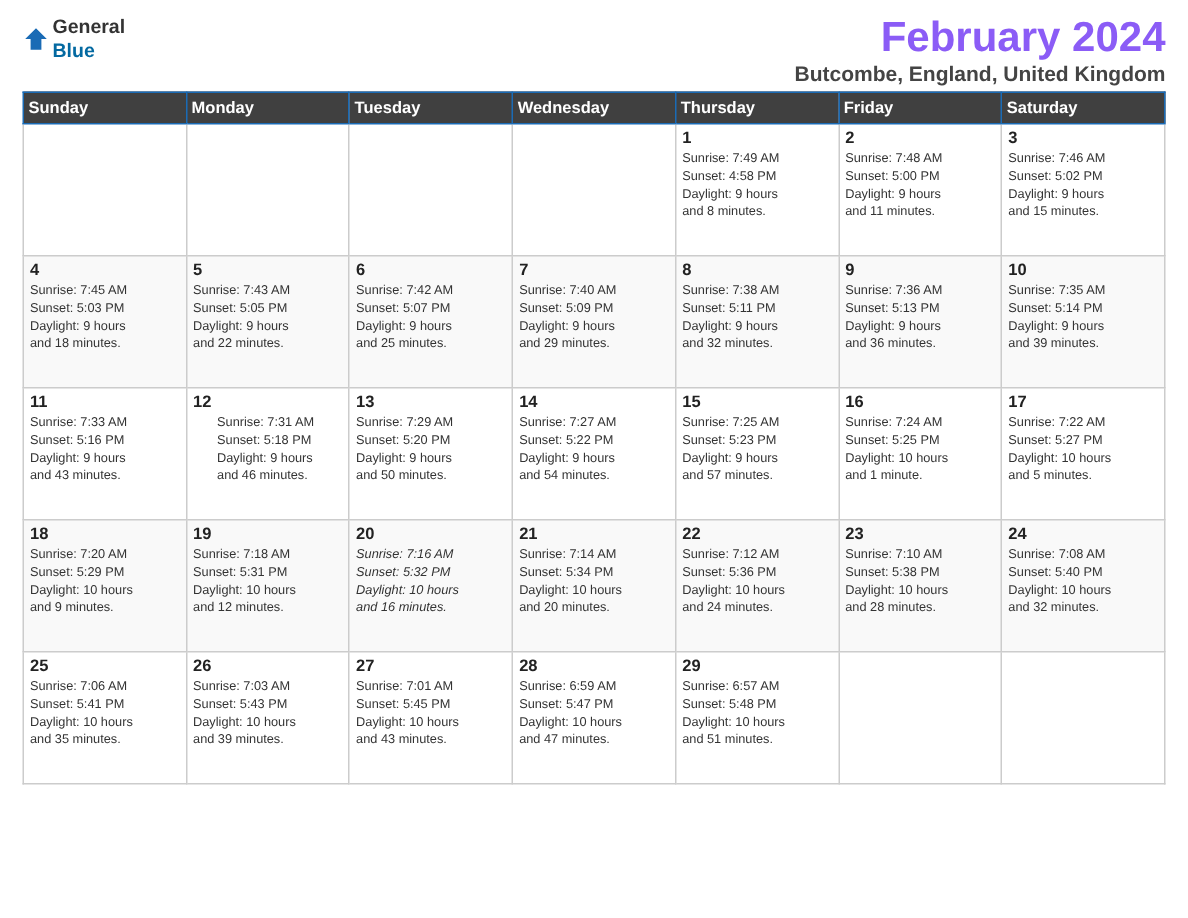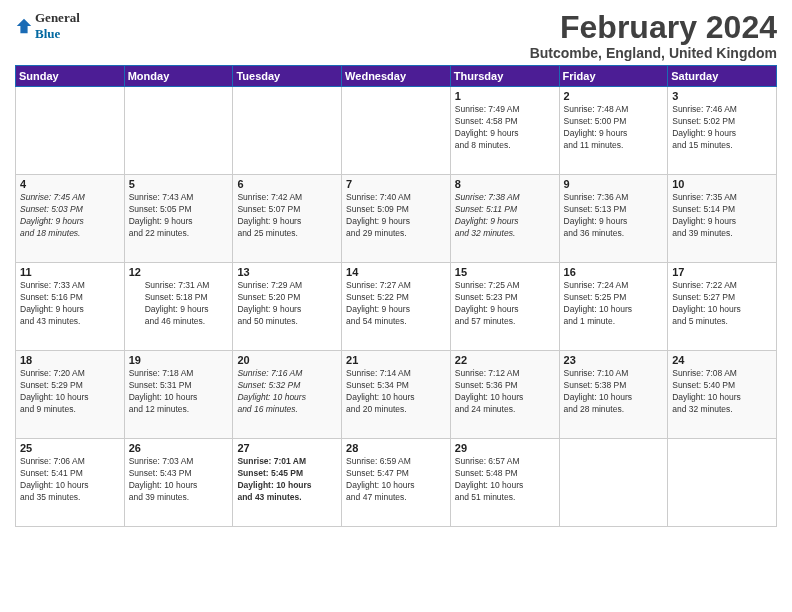--- a/index.html
+++ b/index.html
@@ -17,54 +17,53 @@
     .header-row {
       display: flex;
       justify-content: space-between;
       align-items: flex-start;
       margin-bottom: 4px;
     }
     .logo {
       display: flex;
       align-items: center;
       gap: 2px;
-      font-family: Liberation Serif, serif;
     }
     .logo-text {
       font-size: 13px;
       font-weight: bold;
       line-height: 1.2;
     }
     .logo-general { color: #333; }
     .logo-blue { color: #0369a1; }
     .logo-icon {
       width: 18px;
       height: 18px;
     }
     .title-block {
       text-align: right;
     }
     .month-title {
-      font-size: 32px;
-      font-weight: bold;
-      color: #404040;
+      font-size: 28px;
+      font-weight: bold;
+      color: #8b5cf6;
       line-height: 1.1;
     }
     .location {
       font-size: 14px;
       color: #444;
       font-weight: bold;
     }
     .calendar-table {
       width: 100%;
       border-collapse: collapse;
       table-layout: fixed;
     }
     .calendar-table th {
-      background-color: #4c1d95;
+      background-color: #404040;
       color: #fff;
       font-size: 11px;
       font-weight: bold;
       padding: 4px 3px;
       text-align: left;
       border: 1px solid #1a6bb5;
     }
     .calendar-table td {
       border: 1px solid #ccc;
       vertical-align: top;
@@ -151,21 +150,21 @@
             <span class="day-number">3</span>
             <div class="day-info" style="white-space: pre-line;">Sunrise: 7:46 AM
 Sunset: 5:02 PM
 Daylight: 9 hours
 and 15 minutes.</div>
           </td>
         </tr>
         <tr>
           <td>
             <span class="day-number">4</span>
-            <div class="day-info" style="white-space: pre-line; font-style: italic;">Sunrise: 7:45 AM
+            <div class="day-info" style="white-space: pre-line;">Sunrise: 7:45 AM
 Sunset: 5:03 PM
 Daylight: 9 hours
 and 18 minutes.</div>
           </td>
           <td>
             <span class="day-number">5</span>
             <div class="day-info" style="white-space: pre-line;">Sunrise: 7:43 AM
 Sunset: 5:05 PM
 Daylight: 9 hours
 and 22 minutes.</div>
@@ -179,21 +178,21 @@
           </td>
           <td>
             <span class="day-number">7</span>
             <div class="day-info" style="white-space: pre-line;">Sunrise: 7:40 AM
 Sunset: 5:09 PM
 Daylight: 9 hours
 and 29 minutes.</div>
           </td>
           <td>
             <span class="day-number">8</span>
-            <div class="day-info" style="white-space: pre-line; font-style: italic;">Sunrise: 7:38 AM
+            <div class="day-info" style="white-space: pre-line;">Sunrise: 7:38 AM
 Sunset: 5:11 PM
 Daylight: 9 hours
 and 32 minutes.</div>
           </td>
           <td>
             <span class="day-number">9</span>
             <div class="day-info" style="white-space: pre-line;">Sunrise: 7:36 AM
 Sunset: 5:13 PM
 Daylight: 9 hours
 and 36 minutes.</div>
@@ -318,21 +317,21 @@
           </td>
           <td>
             <span class="day-number">26</span>
             <div class="day-info" style="white-space: pre-line;">Sunrise: 7:03 AM
 Sunset: 5:43 PM
 Daylight: 10 hours
 and 39 minutes.</div>
           </td>
           <td>
             <span class="day-number">27</span>
-            <div class="day-info" style="white-space: pre-line; font-weight: bold;">Sunrise: 7:01 AM
+            <div class="day-info" style="white-space: pre-line;">Sunrise: 7:01 AM
 Sunset: 5:45 PM
 Daylight: 10 hours
 and 43 minutes.</div>
           </td>
           <td>
             <span class="day-number">28</span>
             <div class="day-info" style="white-space: pre-line;">Sunrise: 6:59 AM
 Sunset: 5:47 PM
 Daylight: 10 hours
 and 47 minutes.</div>

